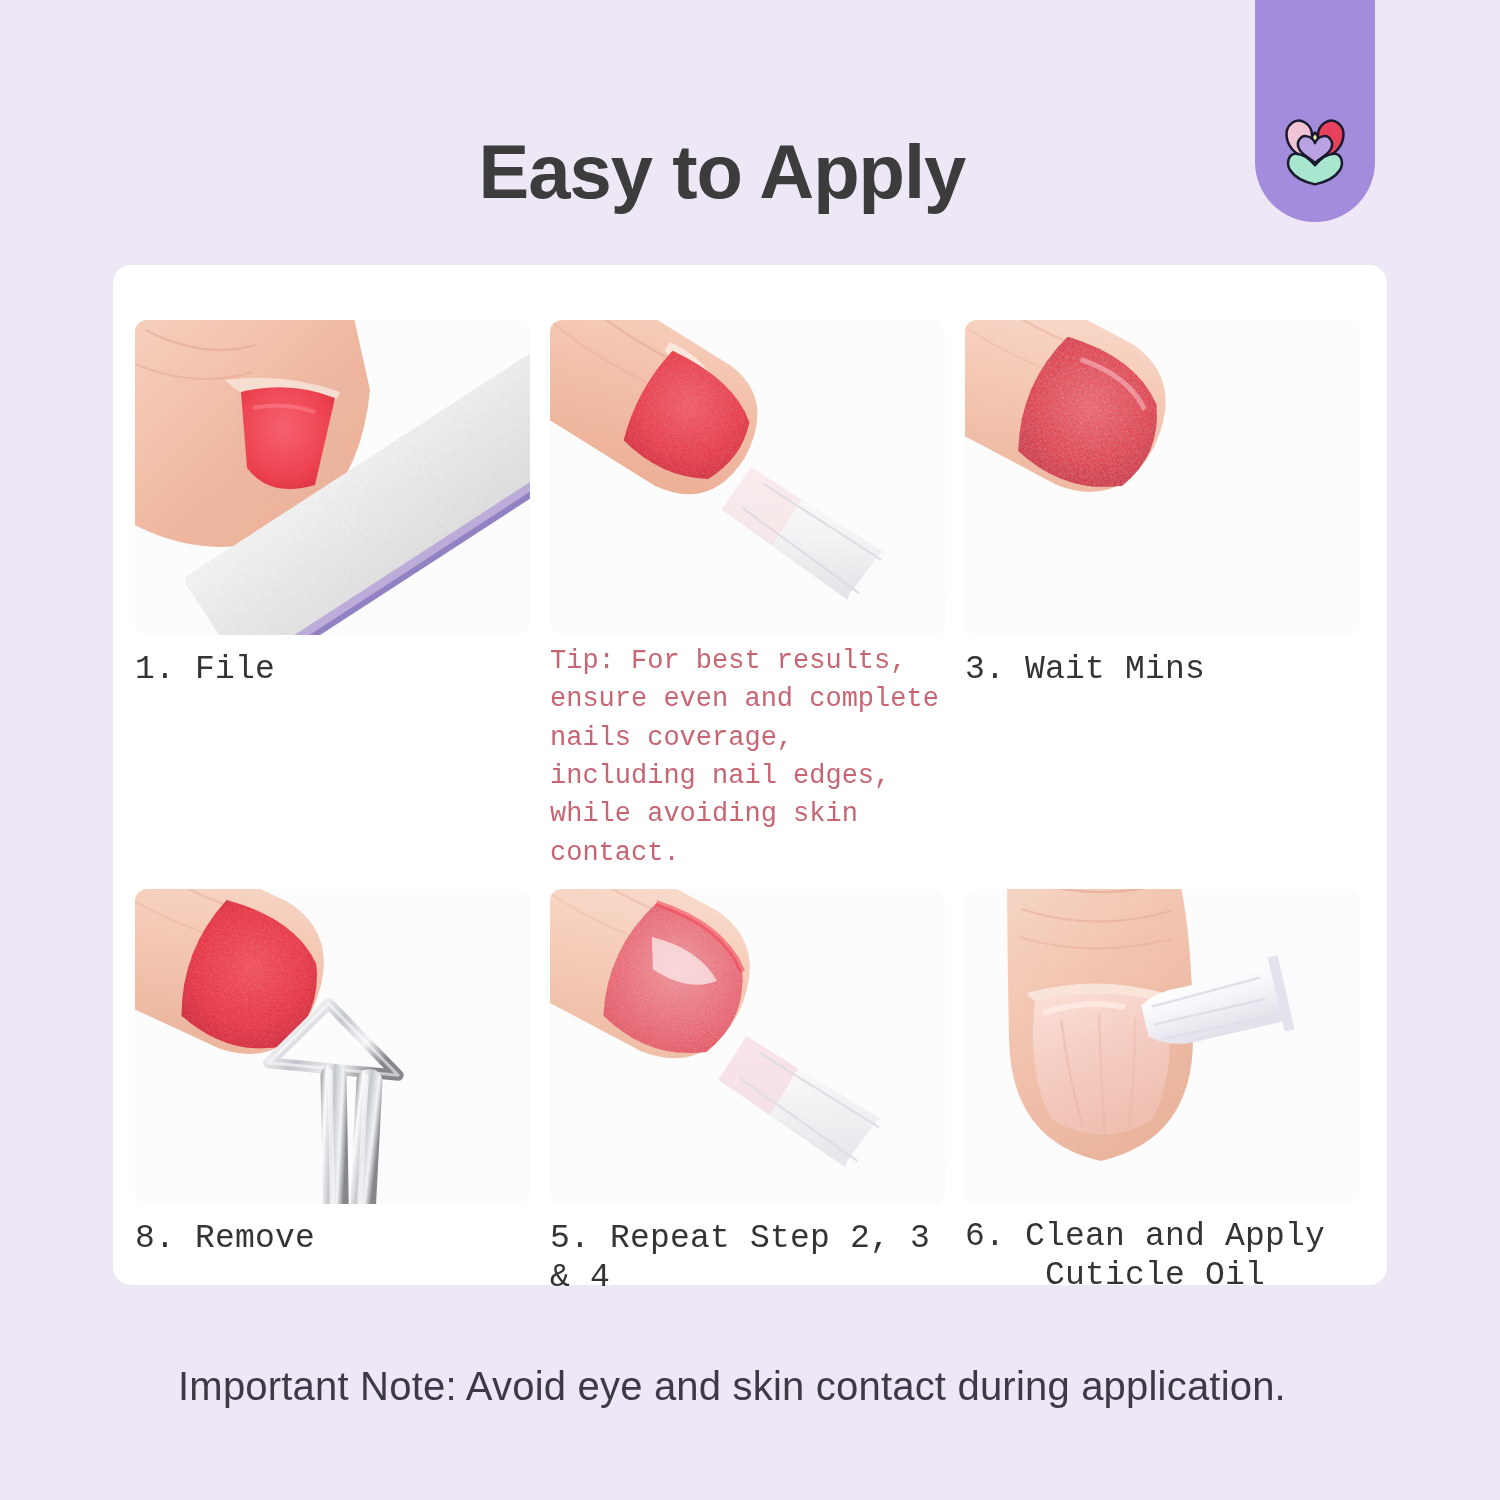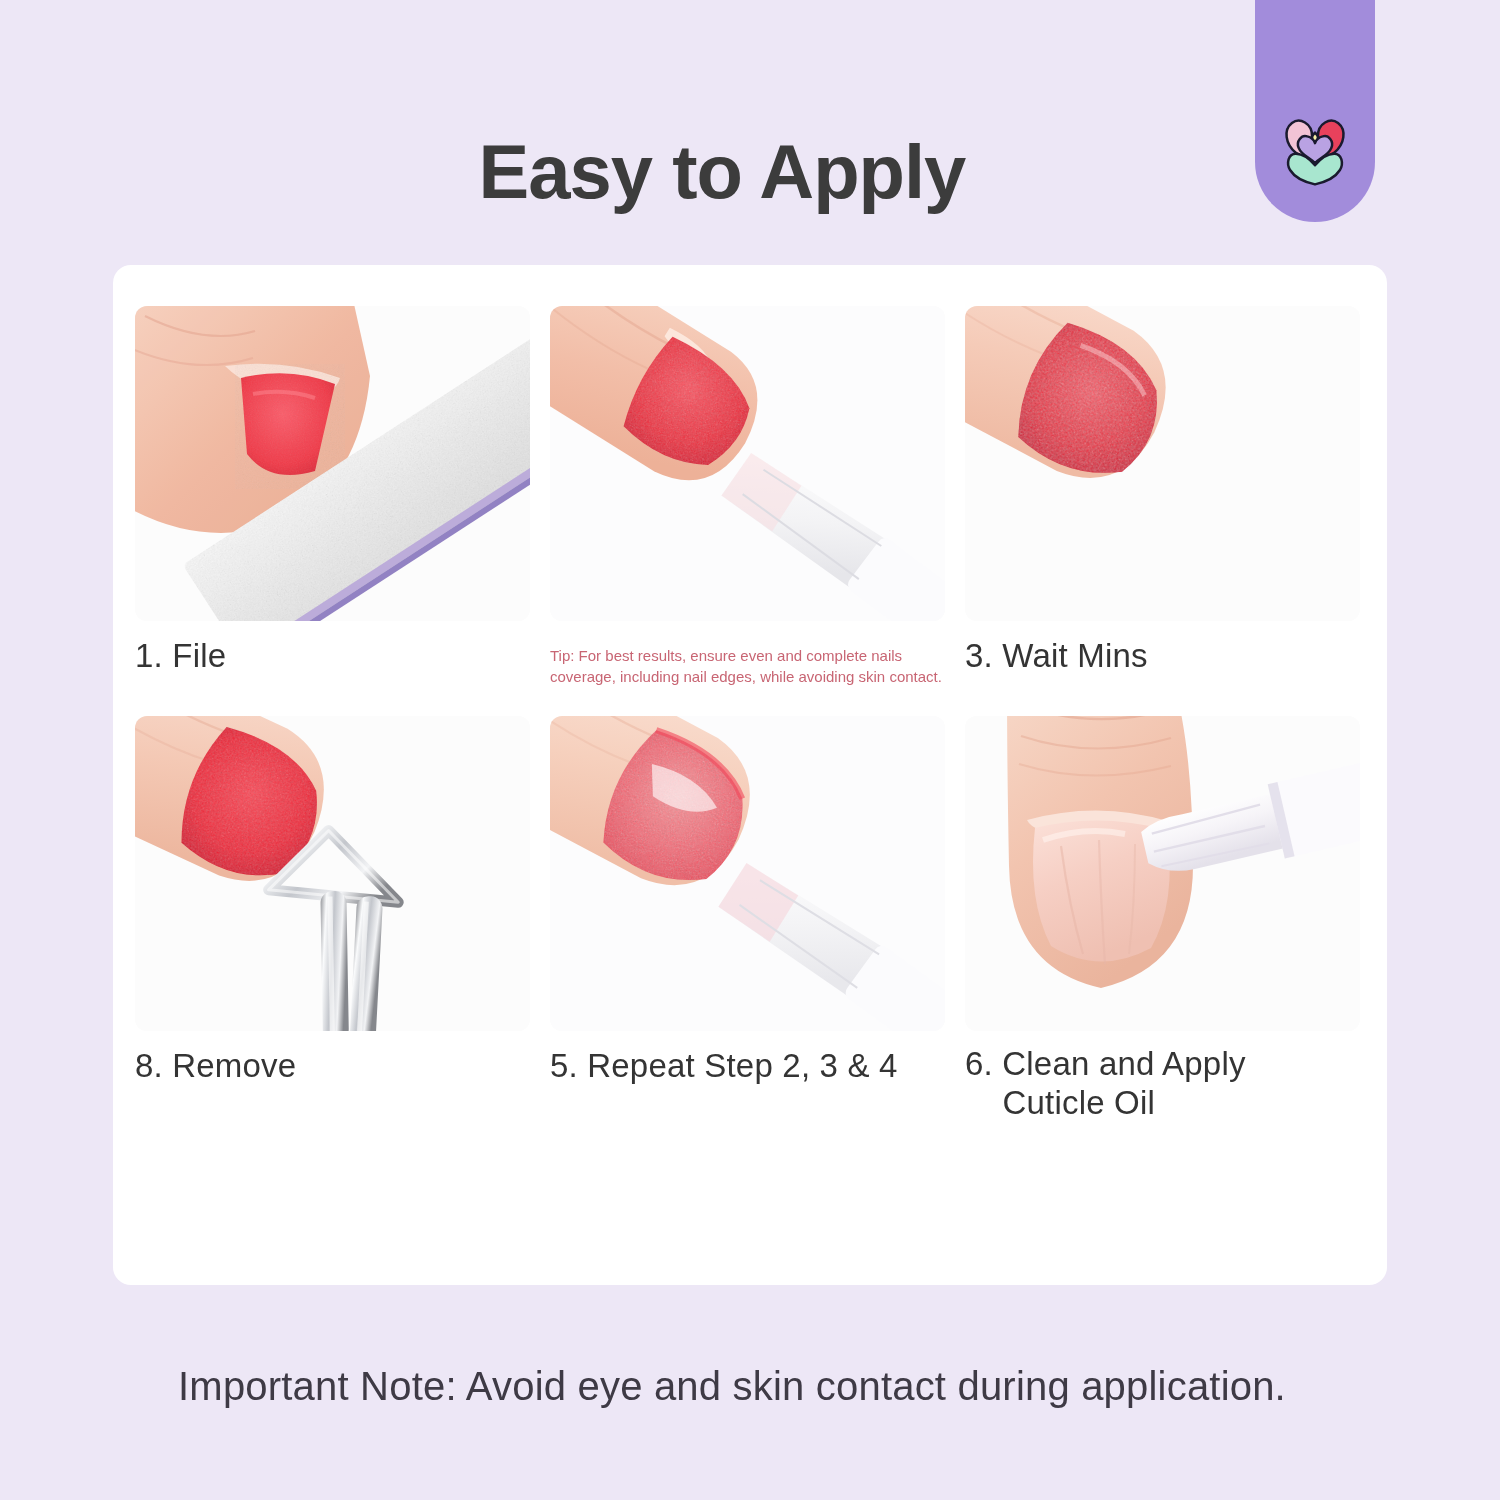--- a/index.html
+++ b/index.html
@@ -33,26 +33,27 @@
   }
 
   
   .steps-card{
     position:absolute; left:113px; top:265px;
     width:1274px; height:1020px;
     background:#FFFFFF;
     border-radius:18px;
   }
   .grid{
-    position:absolute; left:22px; top:41px;
+    position:absolute; left:22px; top:55px;
     width:1230px;
     display:grid;
     grid-template-columns:415px 415px 400px;
     grid-template-rows:auto auto;
-    row-gap:28px;
+    row-gap:17px;
+    font-family:Liberation Mono, monospace;
   }
   .step{ width:395px; }
 
   .photo{
     width:395px; height:315px;
     border-radius:12px;
     overflow:hidden;
     position:relative;
     background:#FBFBFB;
   }
@@ -61,22 +62,22 @@
   .step-label{
     margin-top:16px;
     font-size:33px;
     font-weight:300;
     color:#343434;
     line-height:1.18;
     letter-spacing:0.2px;
   }
   .step-label.two-line{ white-space:pre; text-indent:0;margin-top:14px; }
   .step-tip{
-    margin-top:24px;
-    font-size:15px;
+    margin-top:7px;
+    font-size:27px;
     color:#C86573;
     line-height:1.42;
     white-space:pre-line;
     font-weight:400;
   }
 
   
   .footer-note{
     position:absolute; left:0; top:1364px; width:1464px;
     text-align:center;

